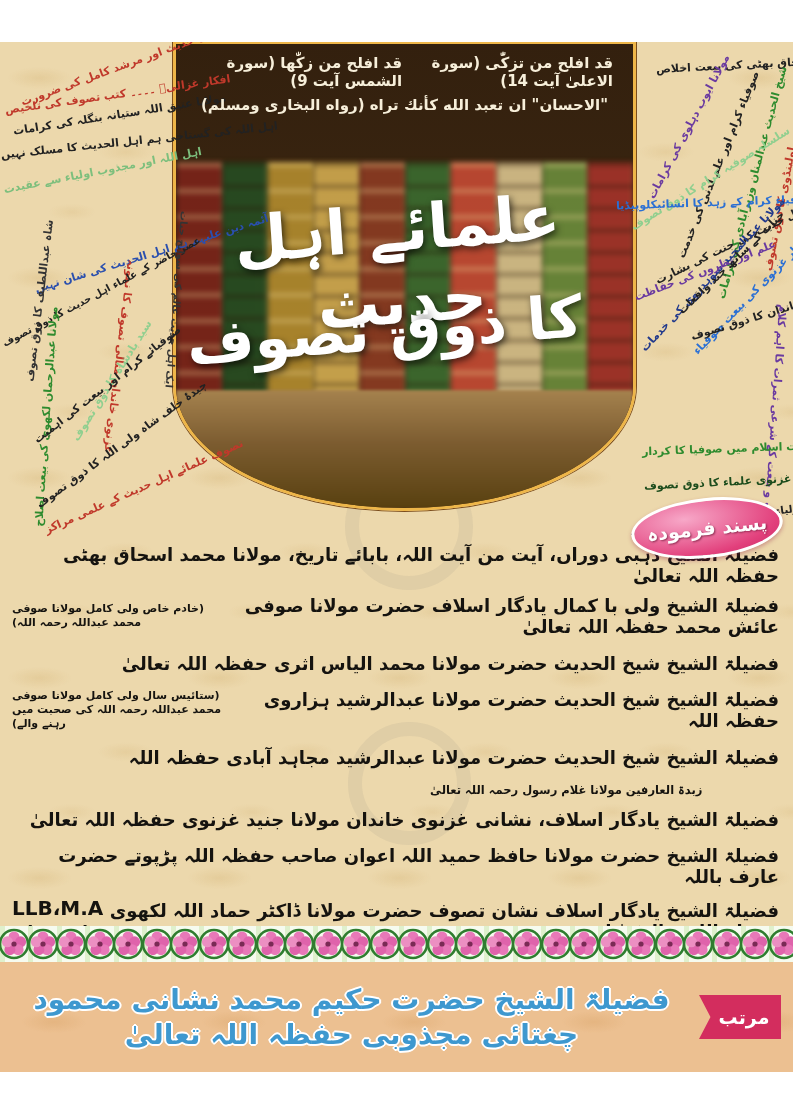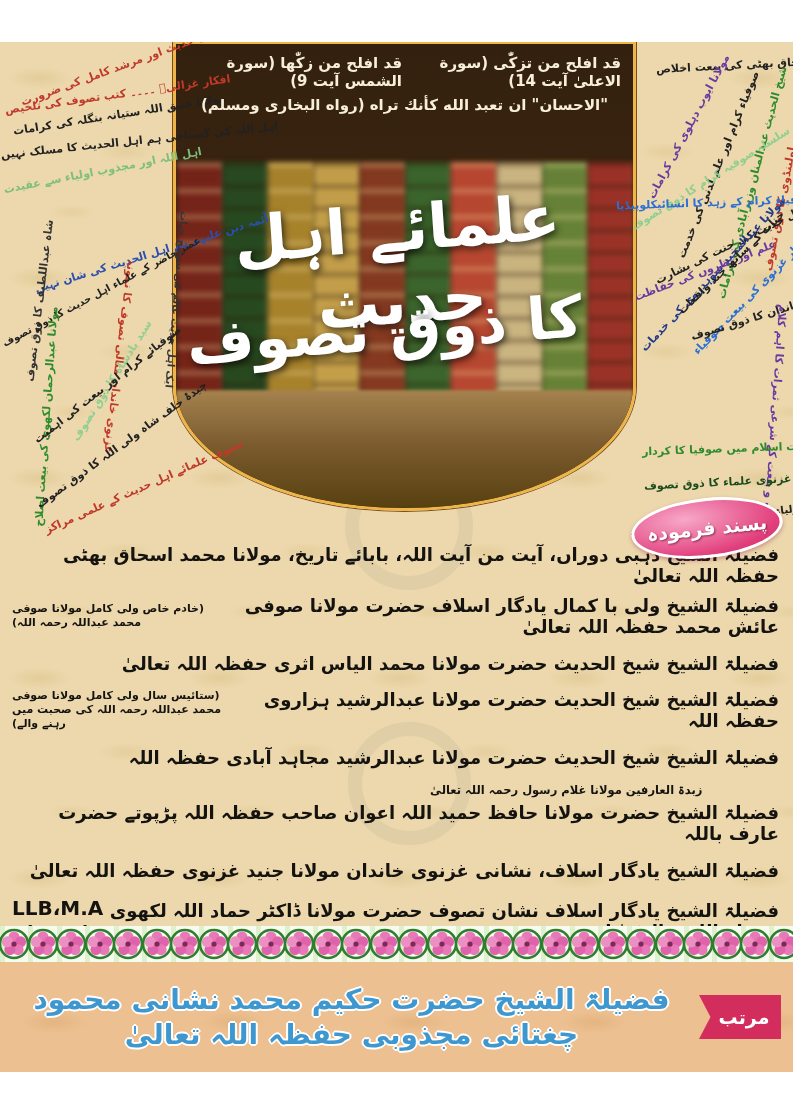--- a/index.html
+++ b/index.html
@@ -23,21 +23,21 @@
   .spines{position:absolute;left:0;right:0;top:0;height:68%;display:flex;filter:blur(2.5px);opacity:.92;}
   .spines div{flex:1;border-left:2px solid rgba(0,0,0,.35);border-right:1px solid rgba(255,220,140,.25);}
   .s1{background:#7a241a}.s2{background:#274d22}.s3{background:#b08a2e}.s4{background:#cfa94f}
   .s5{background:#8a3b22}.s6{background:#3b6b2f}.s7{background:#c24a33}.s8{background:#d6c08a}
   .s9{background:#6b8a3b}.s10{background:#a3342a}
   .spines div:nth-child(odd){background-image:repeating-linear-gradient(rgba(255,230,160,.28) 0 6px,transparent 6px 26px);}
   .spines div:nth-child(even){background-image:repeating-linear-gradient(rgba(40,20,5,.3) 0 5px,transparent 5px 22px);}
   .floor{position:absolute;left:0;right:0;bottom:0;height:34%;filter:blur(1.5px);
     background:linear-gradient(#a5824e,#7c5c30 45%,#58400f);}
   .quotes{position:absolute;left:0;right:0;top:10px;display:flex;flex-direction:row-reverse;
-    justify-content:space-between;padding:0 12px;direction:rtl;color:#f7efda;
+    justify-content:space-between;padding:0 20px;direction:rtl;color:#f7efda;
     font-size:15px;font-weight:bold;z-index:3;}
   .hadith{position:absolute;left:0;right:0;top:52px;text-align:center;direction:rtl;color:#f7efda;
     font-size:15px;font-weight:bold;z-index:3;}
   .tagline{position:absolute;left:0;right:0;top:100px;text-align:center;direction:rtl;color:#cf1510;
     font-size:21px;font-weight:bold;z-index:3;
     text-shadow:-1px -1px 0 #fff,1px -1px 0 #fff,-1px 1px 0 #fff,1px 1px 0 #fff,0 2px 0 #fff,2px 0 0 #fff,-2px 0 0 #fff,0 -2px 0 #fff;}
   .big1{position:absolute;left:0;right:10px;top:148px;text-align:center;direction:rtl;color:#ffffff;
     font-size:62px;font-weight:bold;z-index:3;transform:rotate(-4deg);
     text-shadow:2px 3px 7px rgba(0,0,0,.65);}
   .big2{position:absolute;left:0;right:40px;top:252px;text-align:center;direction:rtl;color:#ffffff;
@@ -171,24 +171,24 @@
       </div>
       <div class="entry">
         <span class="e-main">فضیلۃ الشیخ شیخ الحدیث حضرت مولانا عبدالرشید ہزاروی حفظہ اللہ</span>
         <span class="e-note">(ستائیس سال ولی کامل مولانا صوفی محمد عبداللہ رحمہ اللہ کی صحبت میں رہنے والے)</span>
       </div>
       <div class="entry">
         <span class="e-main">فضیلۃ الشیخ شیخ الحدیث حضرت مولانا عبدالرشید مجاہد آبادی حفظہ اللہ</span>
       </div>
       <div class="prenote">زبدۃ العارفین مولانا غلام رسول رحمہ اللہ تعالیٰ</div>
       <div class="entry">
+        <span class="e-main">فضیلۃ الشیخ یادگار اسلاف، نشانی غزنوی خاندان مولانا جنید غزنوی حفظہ اللہ تعالیٰ</span>
+      </div>
+      <div class="entry">
         <span class="e-main">فضیلۃ الشیخ حضرت مولانا حافظ حمید اللہ اعوان صاحب حفظہ اللہ پڑپوتے حضرت عارف باللہ</span>
-      </div>
-      <div class="entry">
-        <span class="e-main">فضیلۃ الشیخ یادگار اسلاف، نشانی غزنوی خاندان مولانا جنید غزنوی حفظہ اللہ تعالیٰ</span>
       </div>
       <div class="entry">
         <span class="e-main">فضیلۃ الشیخ یادگار اسلاف نشان تصوف حضرت مولانا ڈاکٹر حماد اللہ لکھوی حفظہ اللہ تعالیٰ ڈبل</span>
         <span class="e-note latin">LLB،M.A
 (PHD)</span>
       </div>
     </div>
   </div>
 
   <svg class="floral" xmlns="http://www.w3.org/2000/svg">

